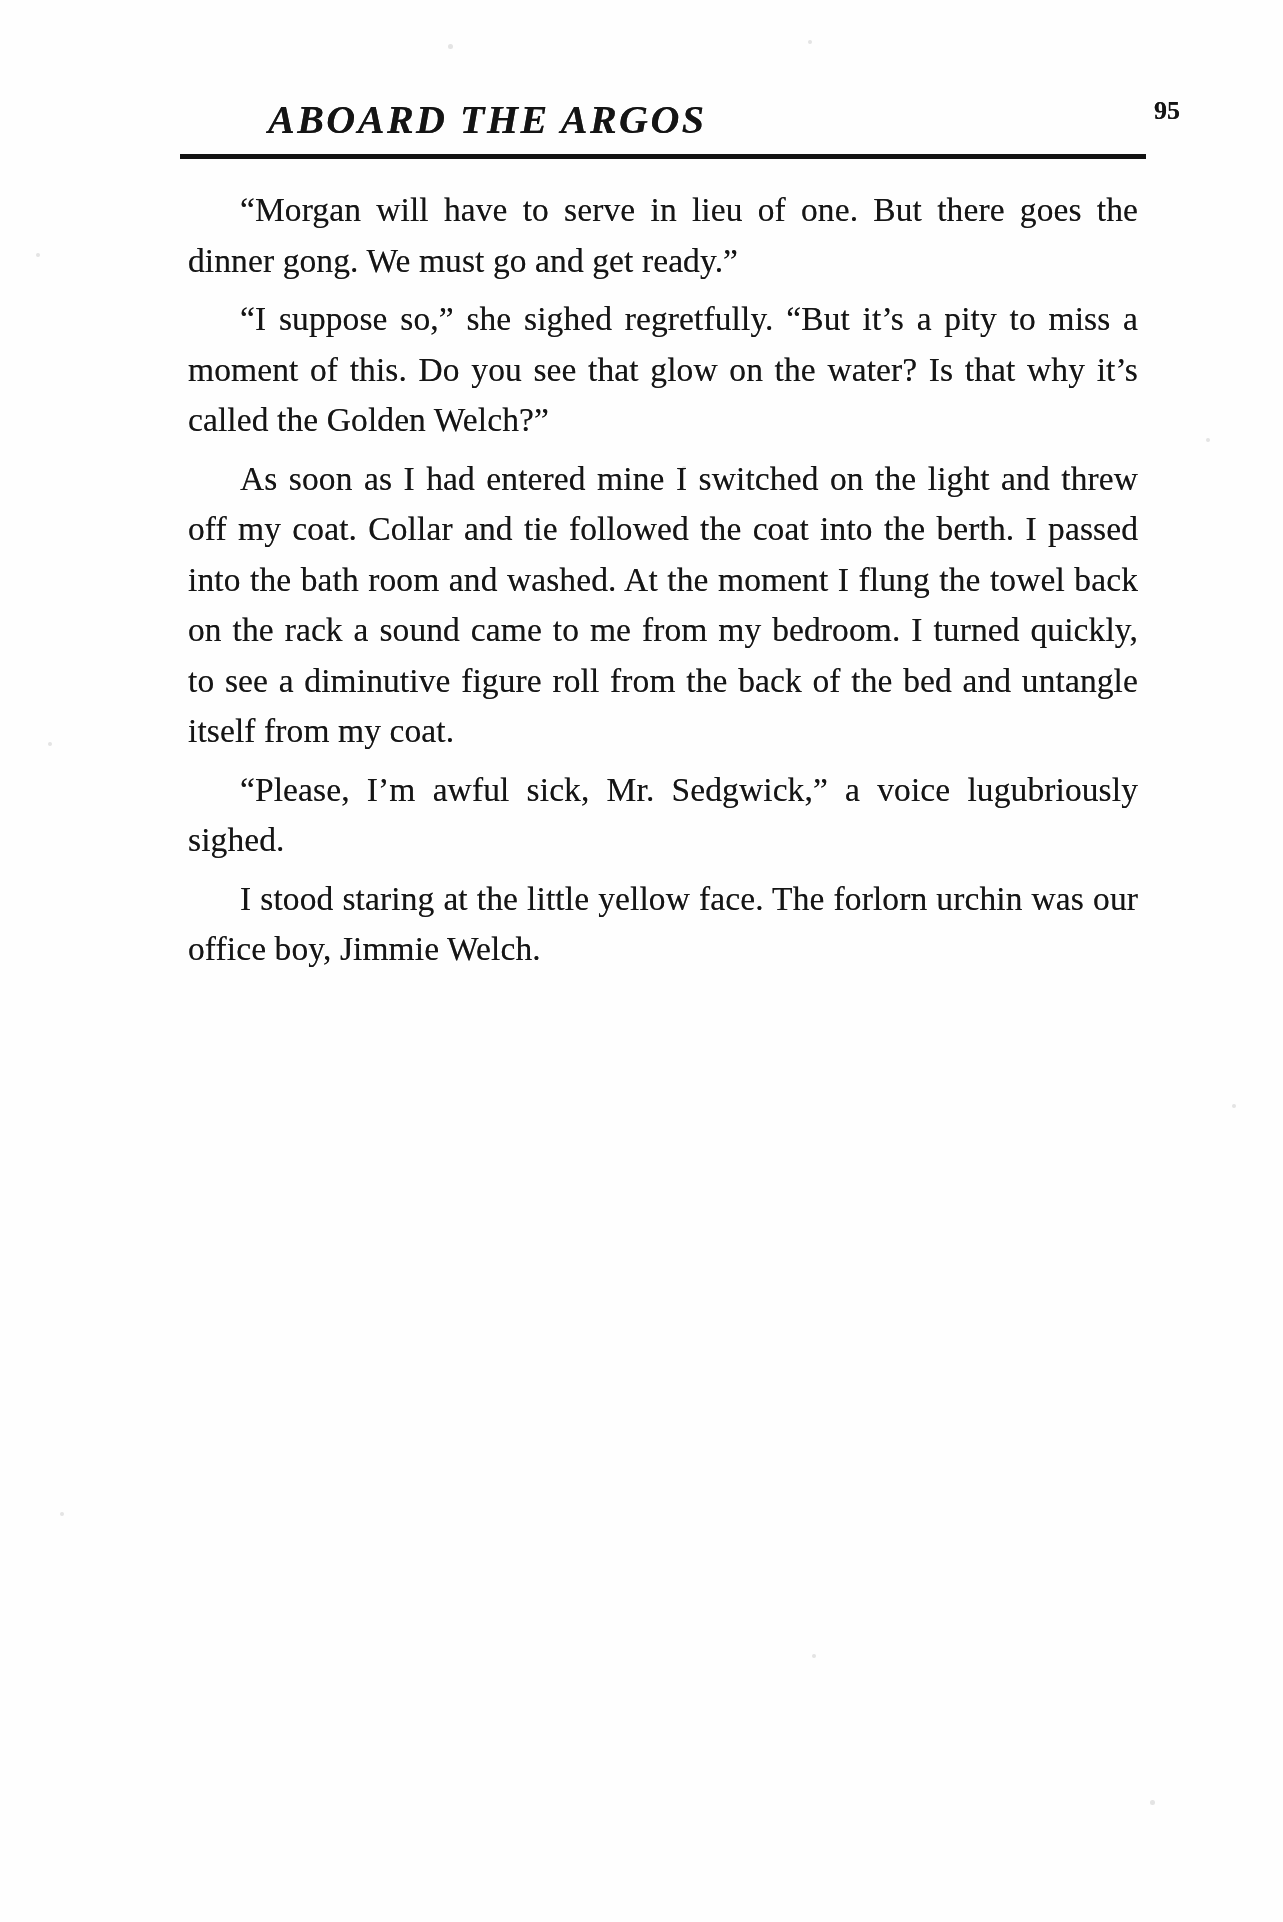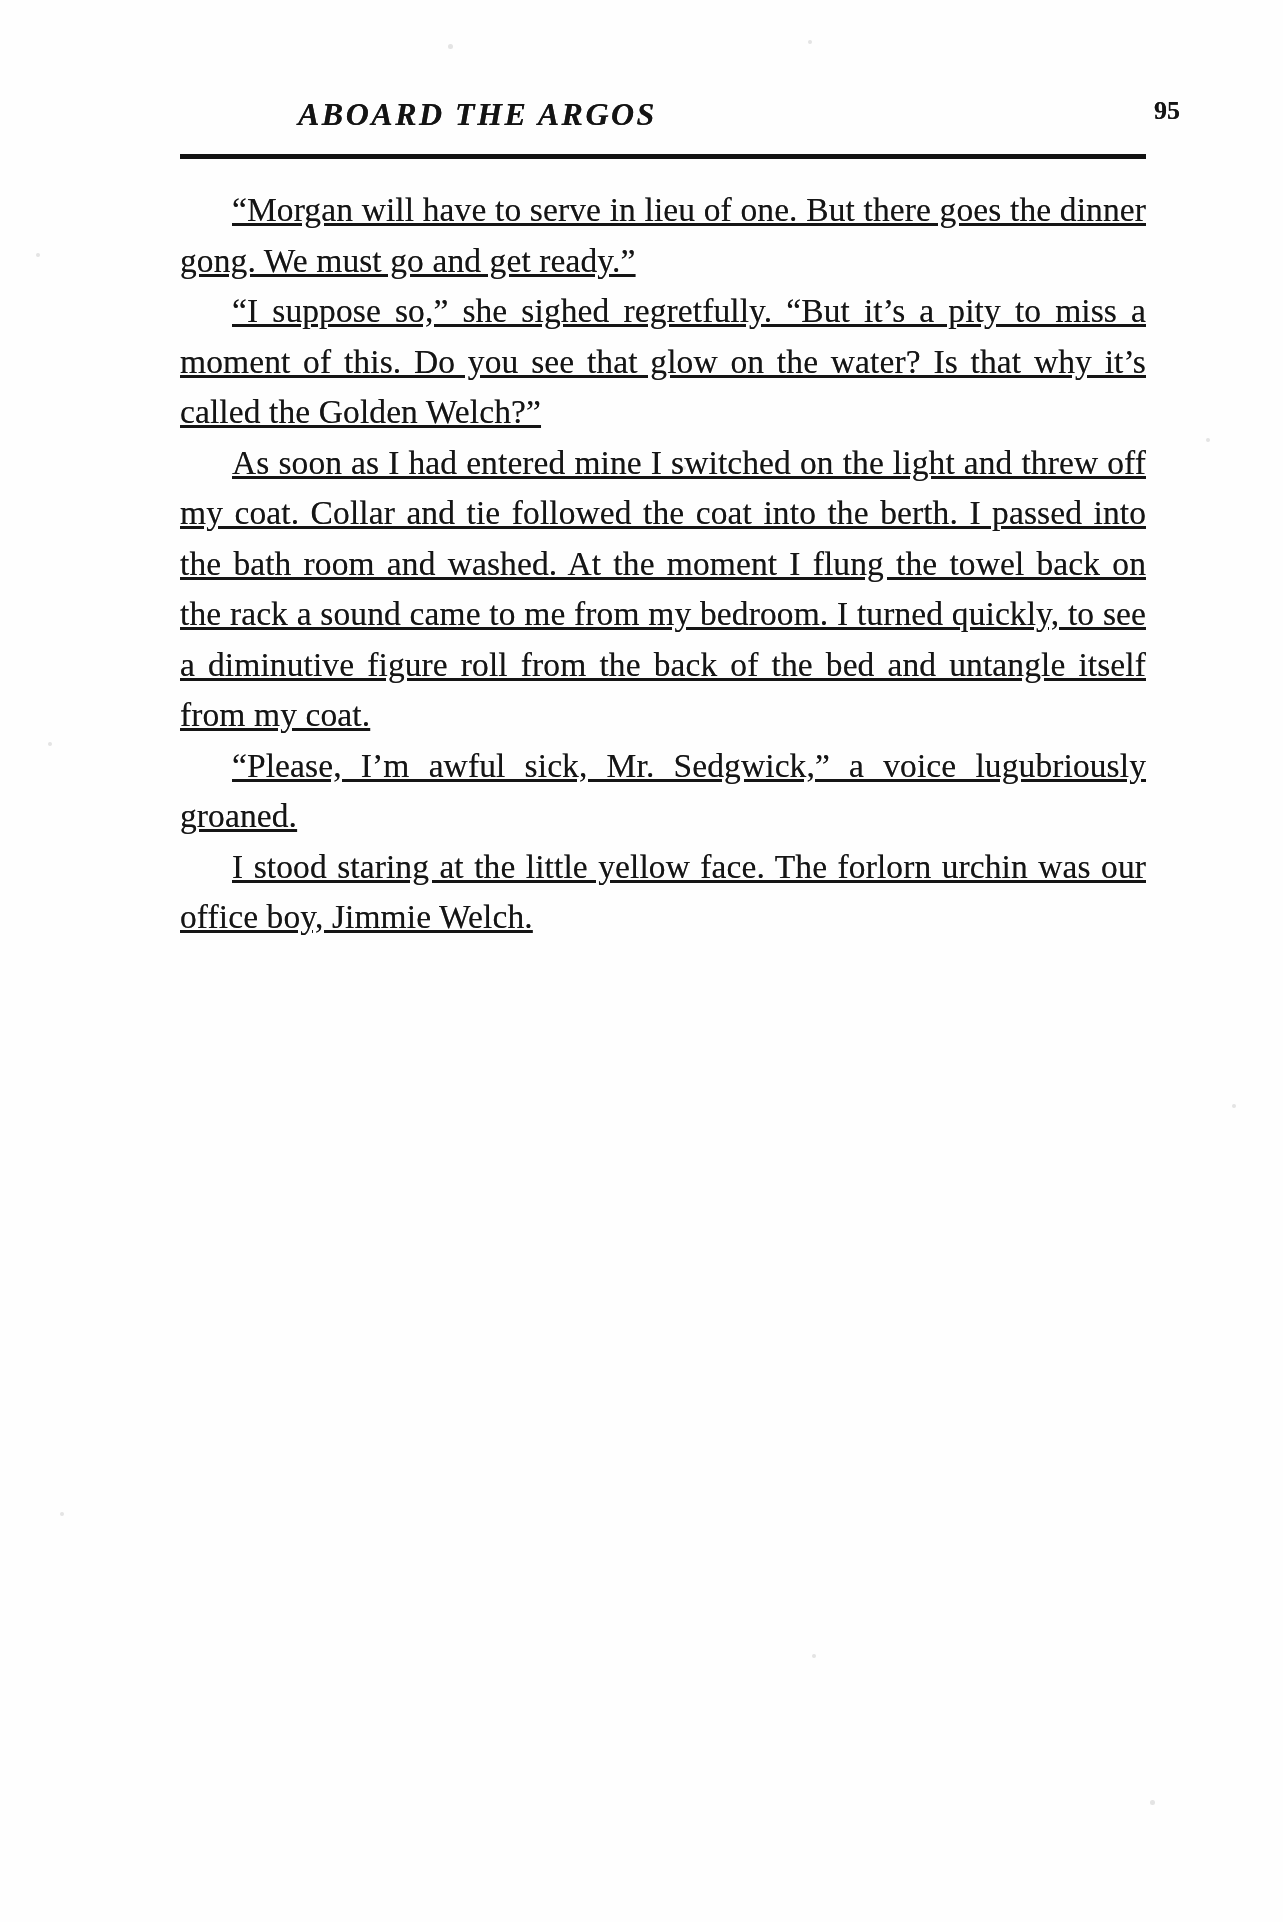--- a/index.html
+++ b/index.html
@@ -37,24 +37,24 @@
     position: relative;
     height: 54px;
     display: flex;
     align-items: flex-start;
     justify-content: space-between;
   }
   .running-title {
     font-family: "Liberation Serif", serif;
     font-style: italic;
     font-weight: bold;
-    font-size: 32px;
+    font-size: 40px;
     letter-spacing: 2.5px;
     color: #141414;
-    margin-left: 112px;
+    margin-left: 82px;
   }
   .folio {
     font-family: "Liberation Serif", serif;
     font-weight: bold;
     font-size: 26px;
     color: #141414;
     margin-right: 6px;
   }
   .rule {
     width: 966px;
@@ -68,23 +68,22 @@
     width: 966px;
     margin-left: -6px;
     font-size: 33.5px;
     line-height: 50.5px;
     text-align: justify;
     text-justify: inter-word;
     color: #151515;
     letter-spacing: 0.1px;
   }
   .body-text p {
-    margin: 0;
+    margin: 8px;
     text-indent: 52px;
-    text-decoration: underline;
   }
   
   .body-text p { text-shadow: 0 0 0.35px rgba(0,0,0,0.55); }
   .running-title, .folio { text-shadow: 0 0 0.5px rgba(0,0,0,0.7); }
 </style>
 </head>
 <body>
 
 <div class="page">
 
@@ -105,18 +104,18 @@
       <div class="running-title">ABOARD THE ARGOS</div>
       <div class="folio">95</div>
     </div>
 
     <div class="rule"></div>
 
     <div class="body-text">
       <p>“Morgan will have to serve in lieu of one.  But there goes the dinner gong.  We must go and get ready.”</p>
       <p>“I suppose so,” she sighed regretfully.  “But it’s a pity to miss a moment of this.  Do you see that glow on the water?  Is that why it’s called the Golden Welch?”</p>
       <p>As soon as I had entered mine I switched on the light and threw off my coat.  Collar and tie followed the coat into the berth.  I passed into the bath room and washed.  At the moment I flung the towel back on the rack a sound came to me from my bedroom.  I turned quickly, to see a diminutive figure roll from the back of the bed and untangle itself from my coat.</p>
-      <p>“Please, I’m awful sick, Mr. Sedgwick,” a voice lugubriously groaned.</p>
+      <p>“Please, I’m awful sick, Mr. Sedgwick,” a voice lugubriously sighed.</p>
       <p>I stood staring at the little yellow face.  The forlorn urchin was our office boy, Jimmie Welch.</p>
     </div>
 
   </div>
 </div>
 
 </body></html>

